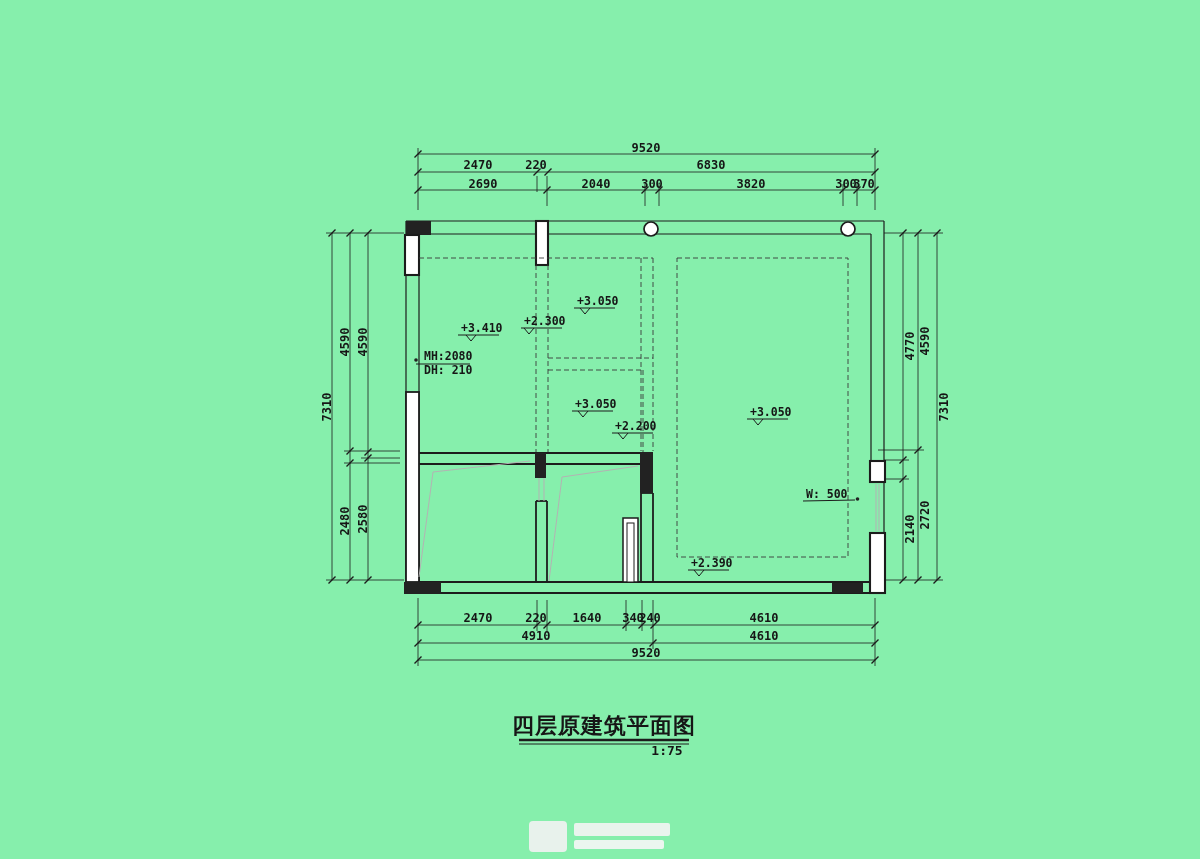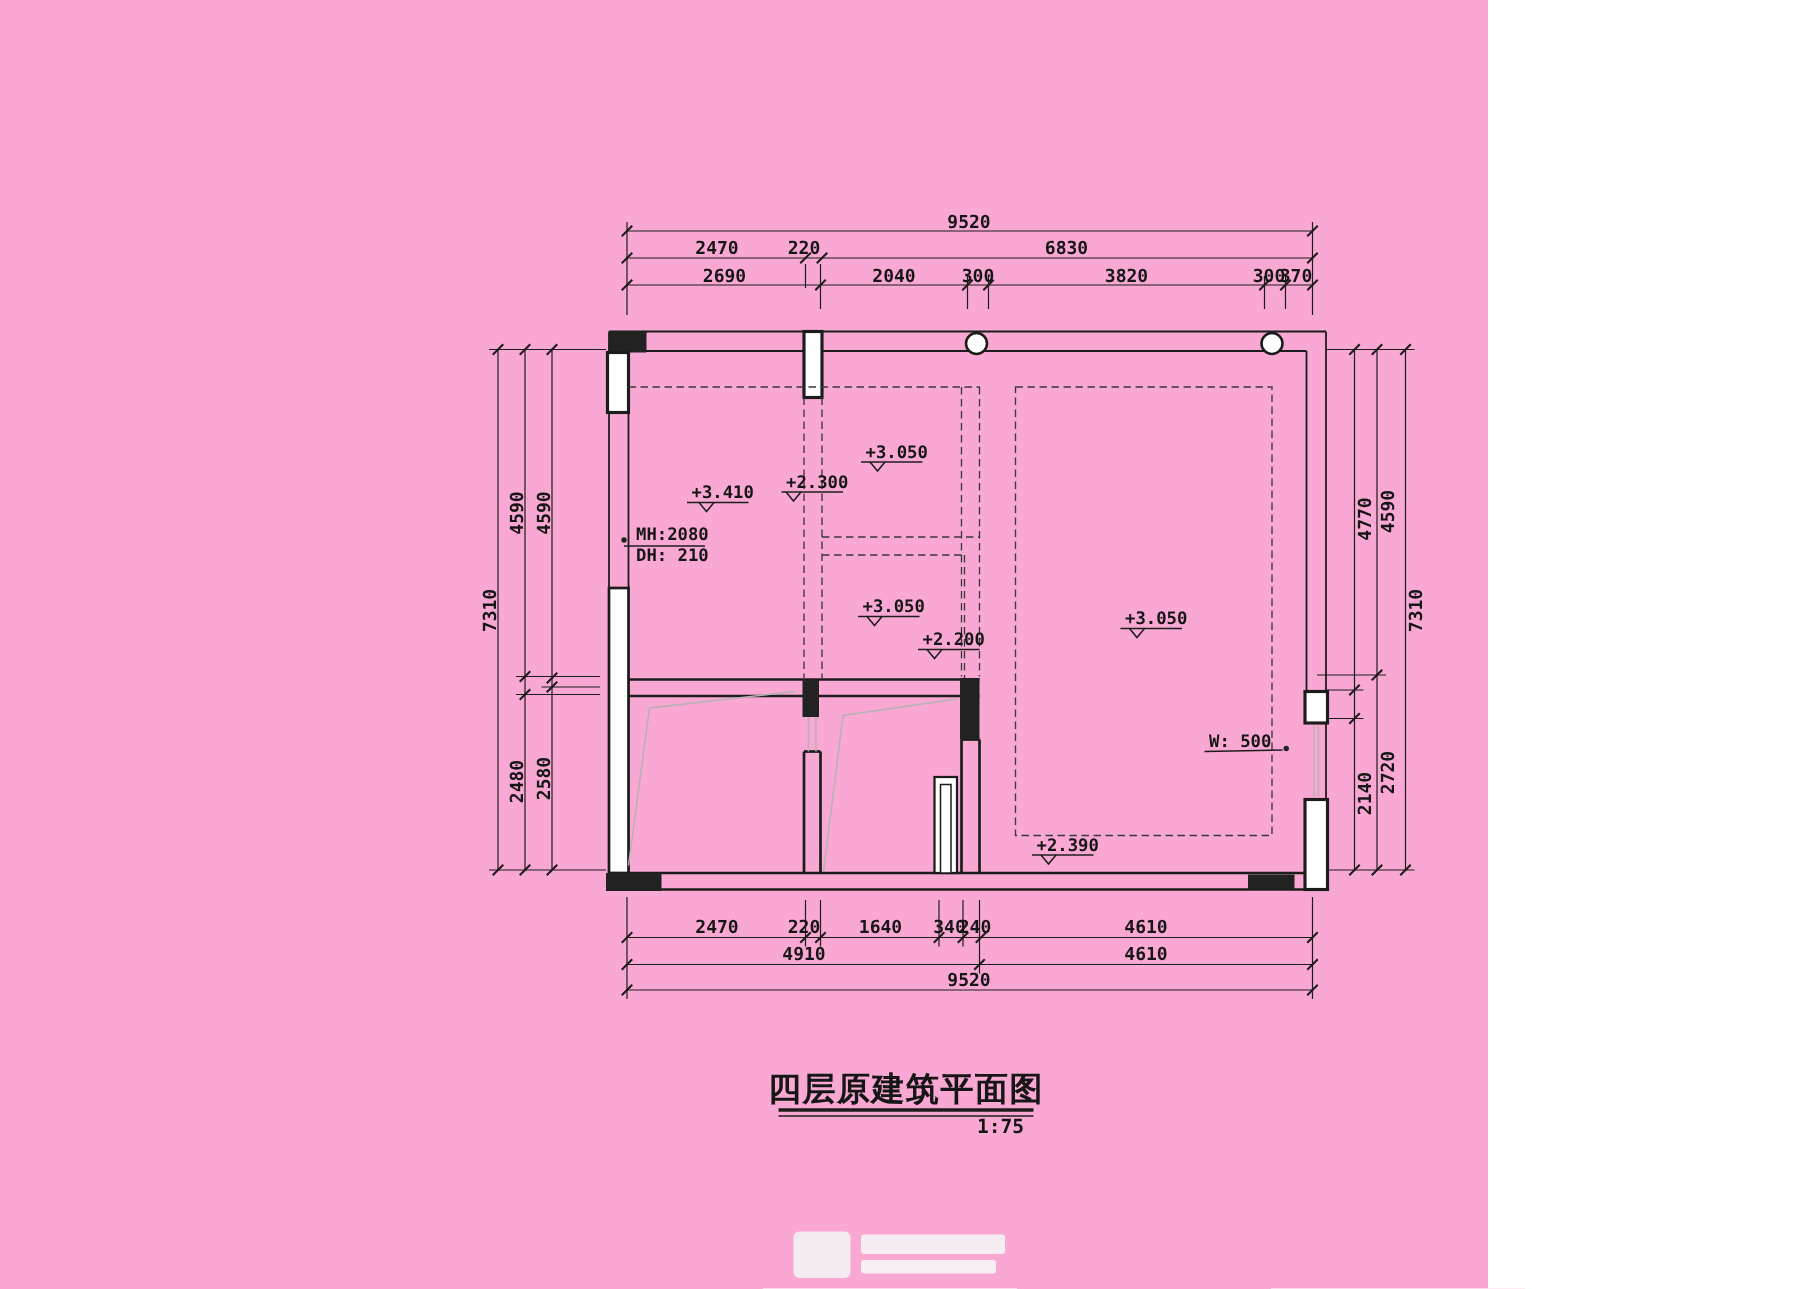--- a/index.html
+++ b/index.html
@@ -1,16 +1,16 @@
 <!DOCTYPE html>
 <html><head>
 <meta charset="utf-8">
 <style>
   html,body{margin:0;padding:0;background:#fff;}
-  .canvas{position:relative;width:992px;height:859px;background:#f9a8d4;overflow:hidden;}
+  .canvas{position:relative;width:1200px;height:859px;background:#86efac;overflow:hidden;}
   svg{display:block;}
   svg text{font-family:"DejaVu Sans Mono","Liberation Mono",monospace;font-weight:bold;fill:#161616;}
   .ln{stroke:#1c1c1c;stroke-width:1.2;fill:none;}
   .wl{stroke:#1c1c1c;stroke-width:1.8;fill:none;}
   .blk{fill:#222;stroke:none;}
   .pier{fill:#fff;stroke:#1c1c1c;stroke-width:2.1;}
   .col{fill:#fff;stroke:#1c1c1c;stroke-width:1.7;}
   .dash{stroke:#3a3a3a;stroke-width:0.9;fill:none;stroke-dasharray:5 3;}
   .lt{stroke:#b3b3b3;stroke-width:1;fill:none;}
   .dim{stroke:#1c1c1c;stroke-width:0.8;fill:none;}

